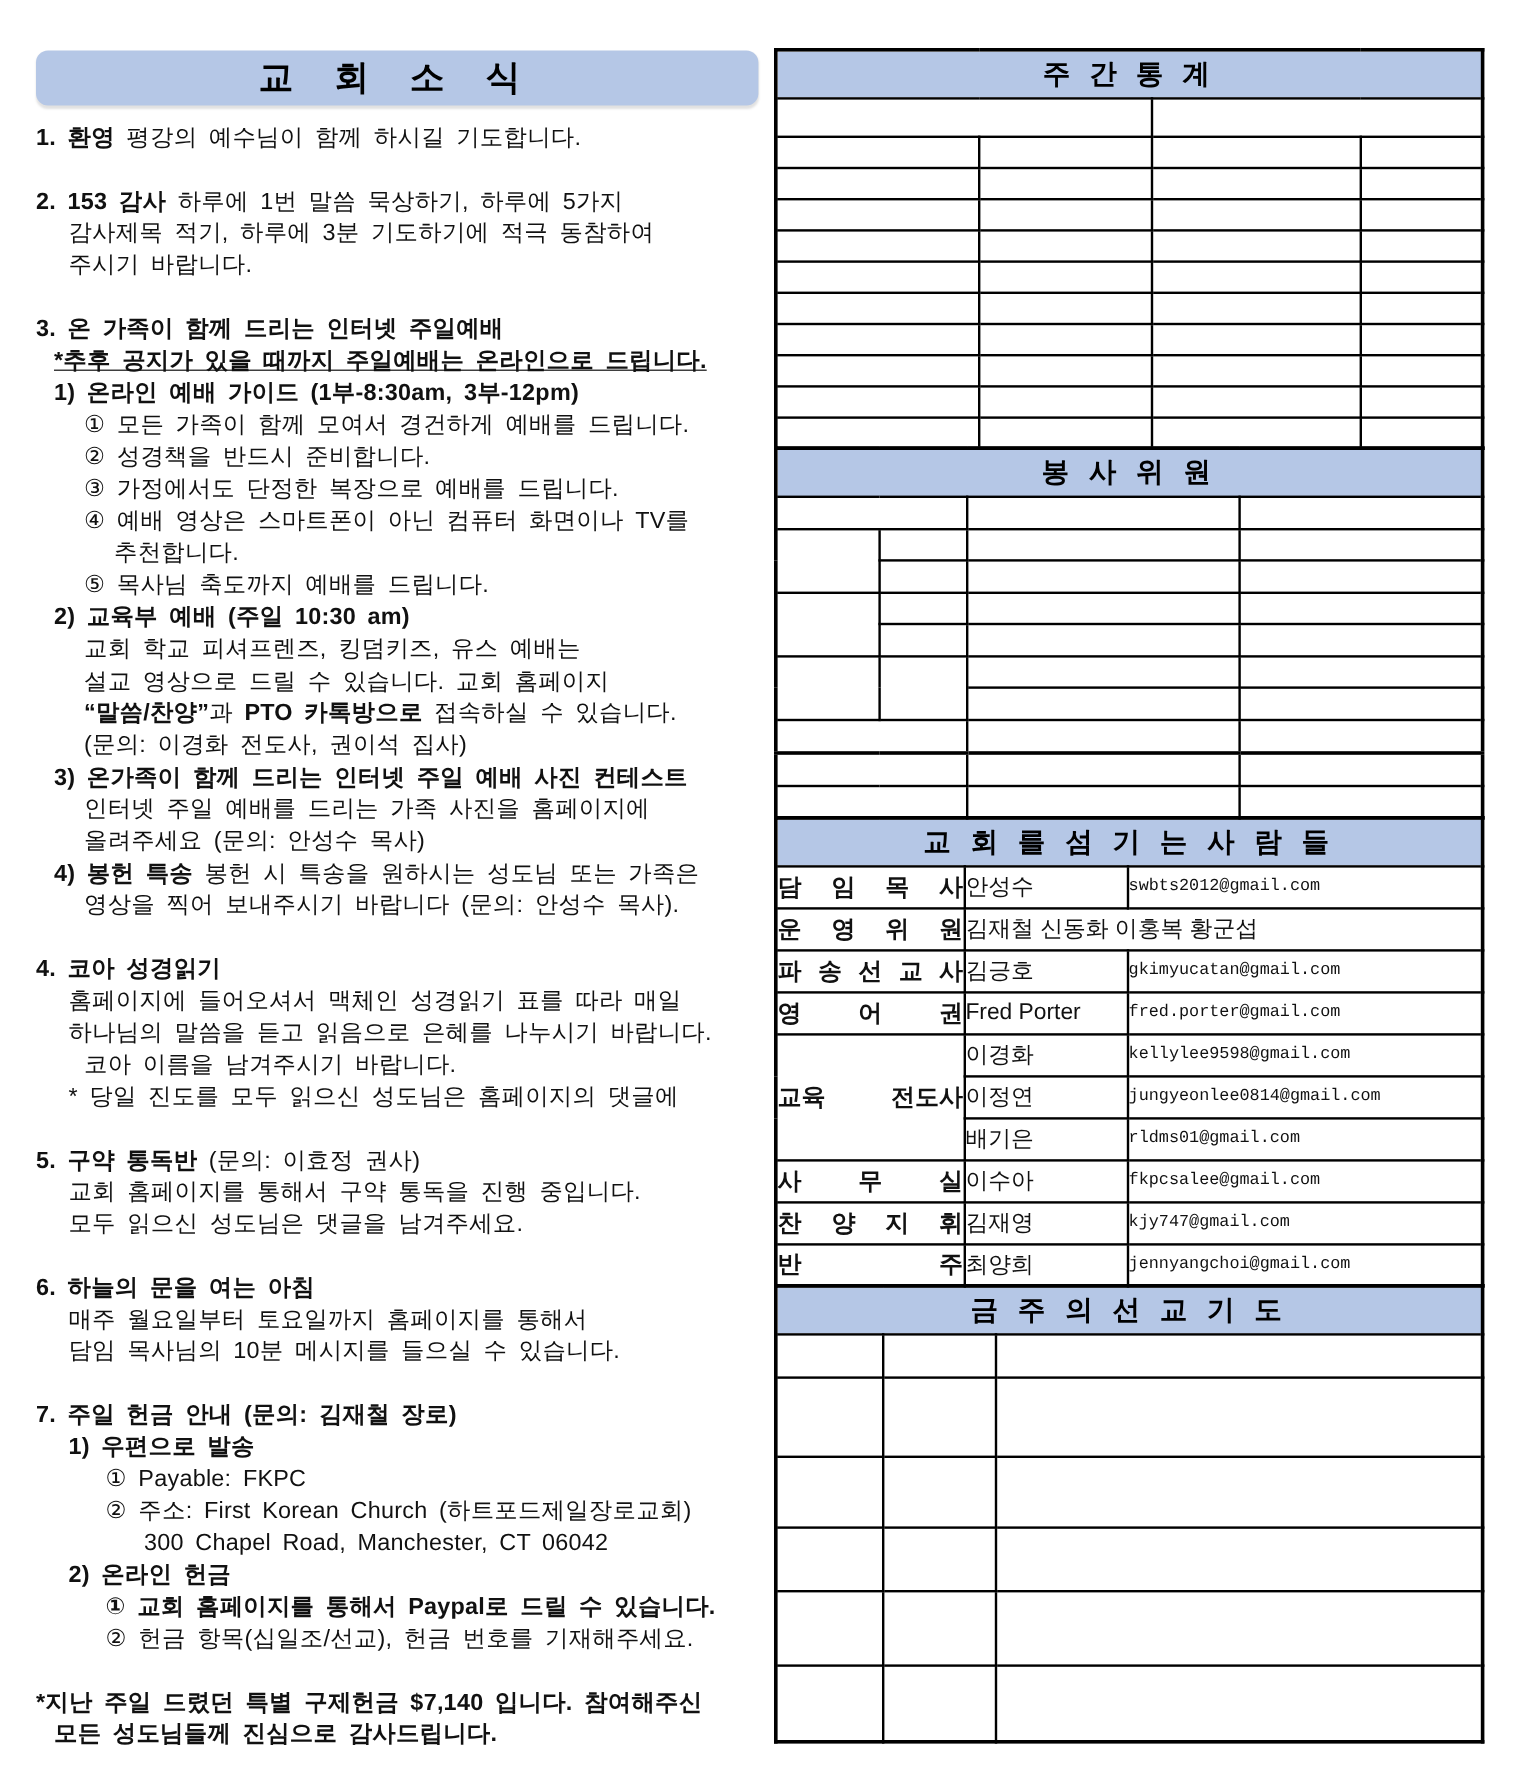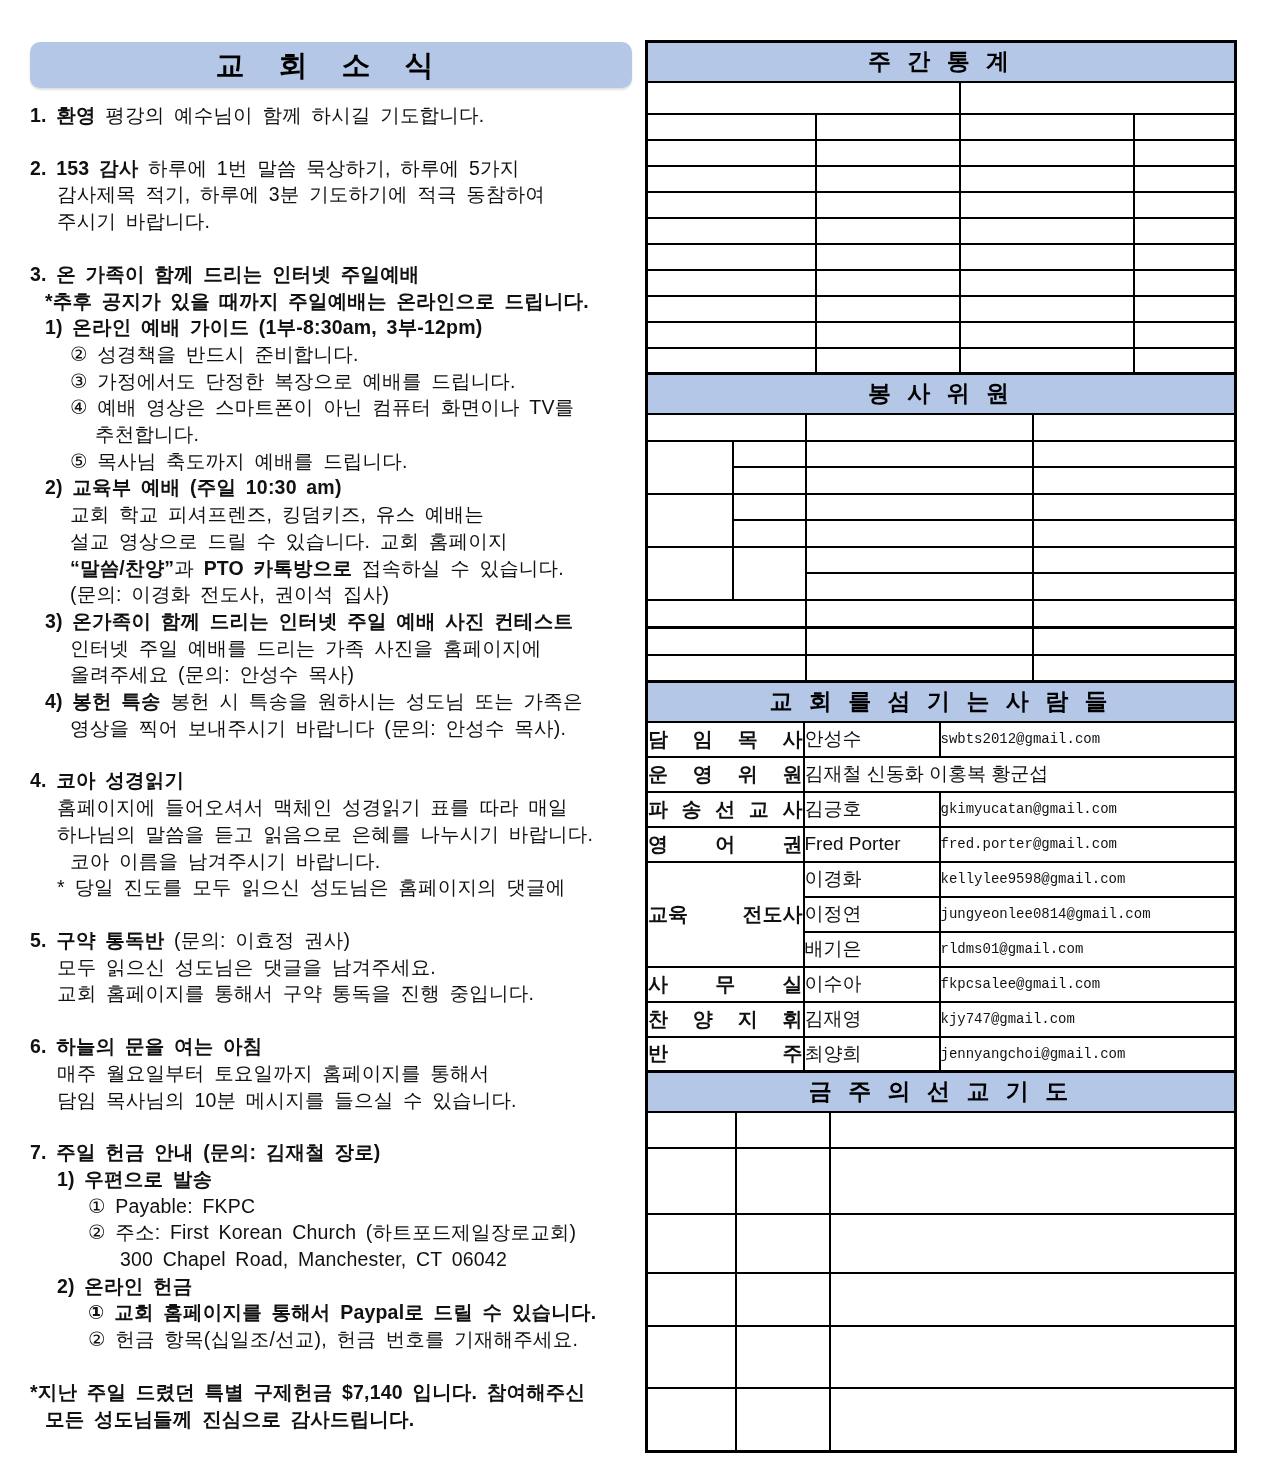--- a/index.html
+++ b/index.html
@@ -7,21 +7,21 @@
         font-family:"Liberation Sans","DejaVu Sans",sans-serif;color:#111;}
   
   .left-col{position:absolute;left:30px;top:42px;width:602px;}
   .banner{height:46px;line-height:46px;border-radius:10px;text-align:center;
           font-size:29px;font-weight:bold;letter-spacing:13px;color:#000;
           box-shadow:0 2px 2px rgba(0,0,0,0.12);}
   #news-blocks{margin-top:14px;}
   .block{margin-bottom:26px;}
   .line{font-size:19.5px;line-height:26.7px;letter-spacing:0.2px;word-spacing:4px;white-space:nowrap;}
   .line .b{font-weight:bold;}
-  .line .u{}
+  .line .u{text-decoration:underline;}
   
   .right-col{position:absolute;left:645px;top:40px;width:592px;}
   table.rtable{border-collapse:collapse;table-layout:fixed;width:592px;border:3px solid #000;}
   table.rtable + table.rtable{margin-top:-3px;}
   .rtable td,.rtable th{border:2px solid #000;padding:0;box-sizing:border-box;overflow:hidden;}
   .rtable th.hdr{height:40px;font-size:23px;font-weight:bold;letter-spacing:5px;
                  text-align:center;color:#000;}
   tr.thick td{border-top:3px solid #000;}
   .role-cell{font-size:20px;font-weight:bold;padding:0 8px;text-align:justify;
              text-align-last:justify;vertical-align:middle;}
@@ -43,20 +43,21 @@
         </div>
         <div class="block">
           <div class="line" style="padding-left: 0px;"><span class="b">2. 153 감사</span><span> 하루에 1번 말씀 묵상하기, 하루에 5가지</span></div>
           <div class="line" style="padding-left: 27px;"><span>감사제목 적기, 하루에 3분 기도하기에 적극 동참하여</span></div>
           <div class="line" style="padding-left: 27px;"><span>주시기 바랍니다.</span></div>
         </div>
         <div class="block">
           <div class="line" style="padding-left: 0px;"><span class="b">3. 온 가족이 함께 드리는 인터넷 주일예배</span></div>
           <div class="line" style="padding-left: 15px;"><span class="b u">*추후 공지가 있을 때까지 주일예배는 온라인으로 드립니다.</span></div>
           <div class="line" style="padding-left: 15px;"><span class="b">1) 온라인 예배 가이드 (1부-8:30am, 3부-12pm)</span></div>
+          <div class="line" style="padding-left: 40px;"><span>① 모든 가족이 함께 모여서 경건하게 예배를 드립니다.</span></div>
           <div class="line" style="padding-left: 40px;"><span>② 성경책을 반드시 준비합니다.</span></div>
           <div class="line" style="padding-left: 40px;"><span>③ 가정에서도 단정한 복장으로 예배를 드립니다.</span></div>
           <div class="line" style="padding-left: 40px;"><span>④ 예배 영상은 스마트폰이 아닌 컴퓨터 화면이나 TV를</span></div>
           <div class="line" style="padding-left: 65px;"><span>추천합니다.</span></div>
           <div class="line" style="padding-left: 40px;"><span>⑤ 목사님 축도까지 예배를 드립니다.</span></div>
           <div class="line" style="padding-left: 15px;"><span class="b">2) 교육부 예배 (주일 10:30 am)</span></div>
           <div class="line" style="padding-left: 40px;"><span>교회 학교 피셔프렌즈, 킹덤키즈, 유스 예배는</span></div>
           <div class="line" style="padding-left: 40px;"><span>설교 영상으로 드릴 수 있습니다. 교회 홈페이지</span></div>
           <div class="line" style="padding-left: 40px;"><span class="b">“말씀/찬양”</span><span>과 </span><span class="b">PTO 카톡방으로</span><span> 접속하실 수 있습니다.</span></div>
           <div class="line" style="padding-left: 40px;"><span>(문의: 이경화 전도사, 권이석 집사)</span></div>
@@ -68,22 +69,22 @@
         </div>
         <div class="block">
           <div class="line" style="padding-left: 0px;"><span class="b">4. 코아 성경읽기</span></div>
           <div class="line" style="padding-left: 27px;"><span>홈페이지에 들어오셔서 맥체인 성경읽기 표를 따라 매일</span></div>
           <div class="line" style="padding-left: 27px;"><span>하나님의 말씀을 듣고 읽음으로 은혜를 나누시기 바랍니다.</span></div>
           <div class="line" style="padding-left: 40px;"><span>코아 이름을 남겨주시기 바랍니다.</span></div>
           <div class="line" style="padding-left: 27px;"><span>* 당일 진도를 모두 읽으신 성도님은 홈페이지의 댓글에</span></div>
         </div>
         <div class="block">
           <div class="line" style="padding-left: 0px;"><span class="b">5. 구약 통독반</span><span> (문의: 이효정 권사)</span></div>
+          <div class="line" style="padding-left: 27px;"><span>교회 홈페이지를 통해서 구약 통독을 진행 중입니다.</span></div>
           <div class="line" style="padding-left: 27px;"><span>모두 읽으신 성도님은 댓글을 남겨주세요.</span></div>
-          <div class="line" style="padding-left: 27px;"><span>교회 홈페이지를 통해서 구약 통독을 진행 중입니다.</span></div>
         </div>
         <div class="block">
           <div class="line" style="padding-left: 0px;"><span class="b">6. 하늘의 문을 여는 아침</span></div>
           <div class="line" style="padding-left: 27px;"><span>매주 월요일부터 토요일까지 홈페이지를 통해서</span></div>
           <div class="line" style="padding-left: 27px;"><span>담임 목사님의 10분 메시지를 들으실 수 있습니다.</span></div>
         </div>
         <div class="block">
           <div class="line" style="padding-left: 0px;"><span class="b">7. 주일 헌금 안내 (문의: 김재철 장로)</span></div>
           <div class="line" style="padding-left: 27px;"><span class="b">1) 우편으로 발송</span></div>
           <div class="line" style="padding-left: 58px;"><span>① Payable: FKPC</span></div>
@@ -104,21 +105,21 @@
 
     <table class="rtable">
       <colgroup>
           <col style="width:169px">
           <col style="width:144px">
           <col style="width:174px">
           <col>
         </colgroup>
       <tbody id="stats-body">
         <tr>
-          <th class="hdr" colspan="4" style="background: rgb(181, 199, 230);">주 간 통 계</th>
+          <th class="hdr" colspan="4" style="background: rgb(181, 199, 230); font-family: Liberation Serif, serif;">주 간 통 계</th>
         </tr>
       <tr style="height: 32px;">
             <td colspan="2"></td>
             <td colspan="2"></td>
           </tr>
           <tr style="height: 26px;">
             <td></td>
             <td></td>
             <td></td>
             <td></td>

